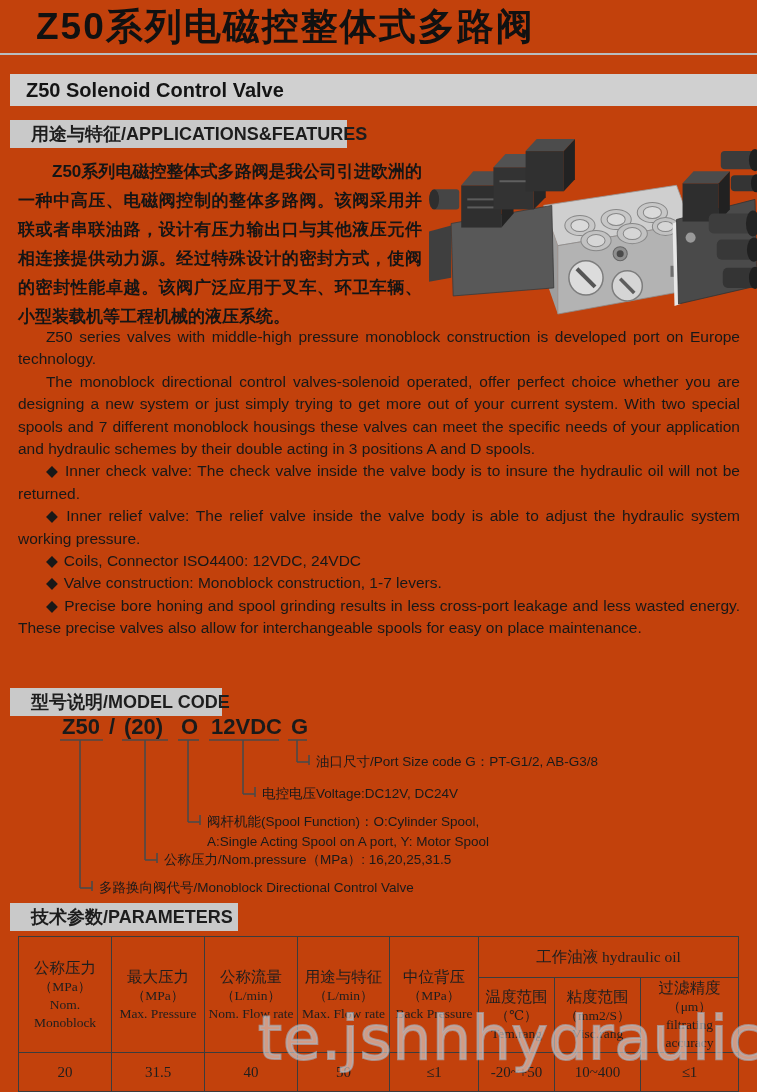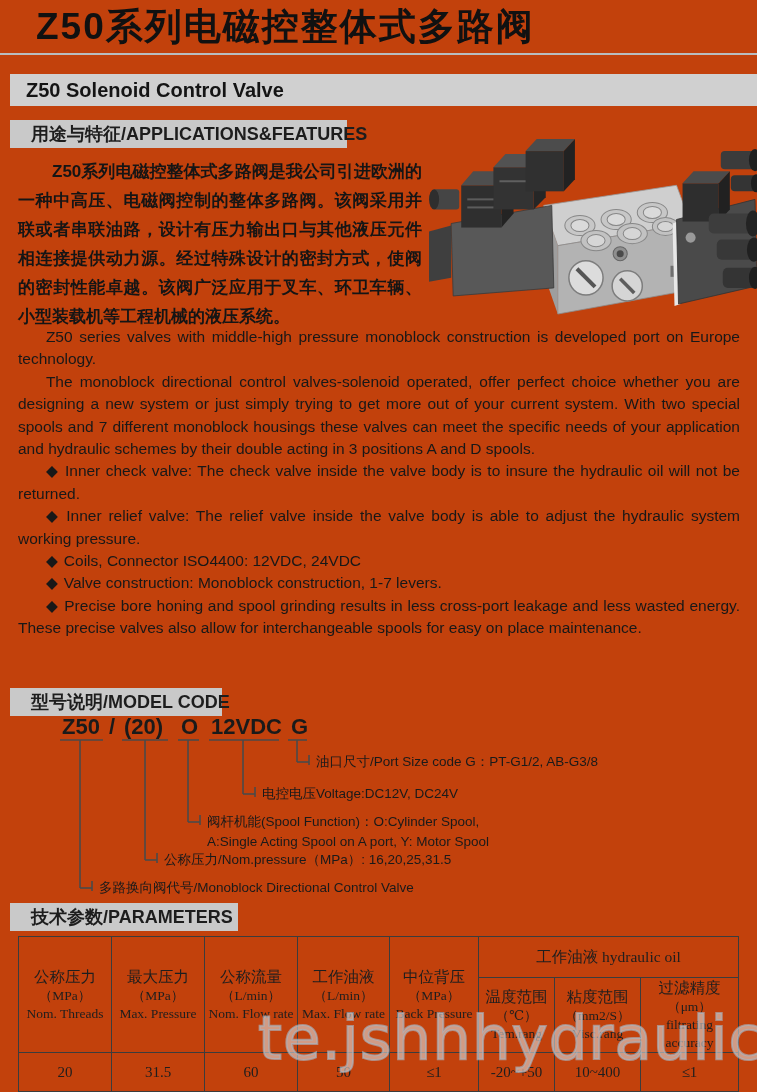--- a/index.html
+++ b/index.html
@@ -238,34 +238,34 @@
       <col style="width:89px">
         <col style="width:76px">
         <col style="width:86px">
         <col style="width:98px">
     </colgroup>
     <tbody>
         <tr class="row-group">
       <th rowspan="2">
         <div class="hdr-zh">公称压力</div>
         <div class="hdr-unit">（MPa）</div>
-        <div class="hdr-en">Nom. Threads</div>
+        <div class="hdr-en">Nom. Monoblock</div>
       </th>
       <th rowspan="2">
         <div class="hdr-zh">最大压力</div>
         <div class="hdr-unit">（MPa）</div>
         <div class="hdr-en">Max. Pressure</div>
       </th>
       <th rowspan="2">
         <div class="hdr-zh">公称流量</div>
         <div class="hdr-unit">（L/min）</div>
         <div class="hdr-en">Nom. Flow rate</div>
       </th>
       <th rowspan="2">
-        <div class="hdr-zh">工作油液</div>
+        <div class="hdr-zh">用途与特征</div>
         <div class="hdr-unit">（L/min）</div>
         <div class="hdr-en">Max. Flow rate</div>
       </th>
       <th rowspan="2">
         <div class="hdr-zh">中位背压</div>
         <div class="hdr-unit">（MPa）</div>
         <div class="hdr-en">Back Pressure</div>
       </th>
       <th colspan="3">工作油液 hydraulic oil</th>
     </tr>
@@ -282,21 +282,21 @@
       </th>
       <th>
         <div class="hdr-zh">过滤精度</div>
         <div class="hdr-unit">（μm）</div>
         <div class="hdr-en">filtrating accuracy</div>
       </th>
     </tr>
     <tr class="row-data">
       <td>20</td>
       <td>31.5</td>
-      <td>60</td>
+      <td>40</td>
       <td>50</td>
       <td>≤1</td>
       <td>-20~+50</td>
       <td>10~400</td>
       <td>≤1</td>
     </tr>
   </tbody>
     </table>
 
   <div class="watermark">te.jshhhydraulic.com</div>

